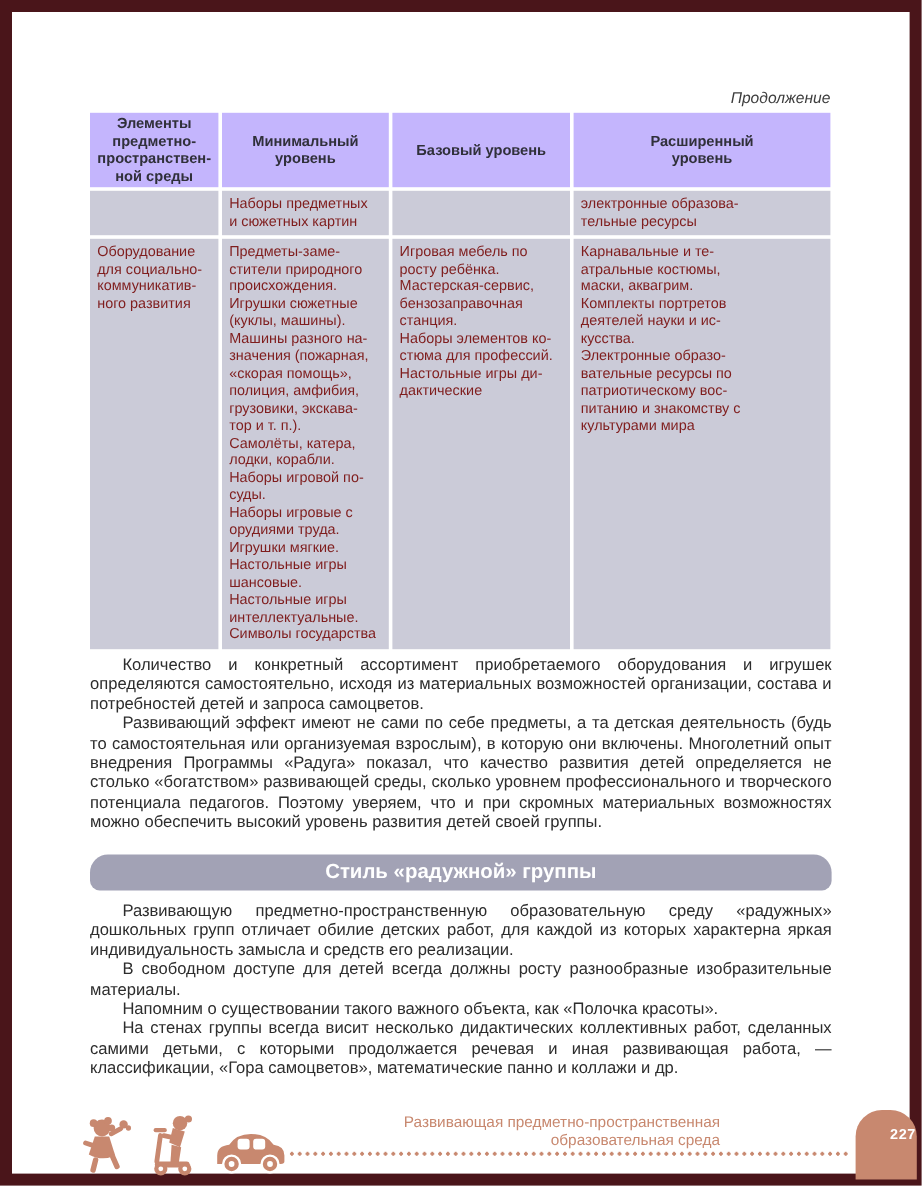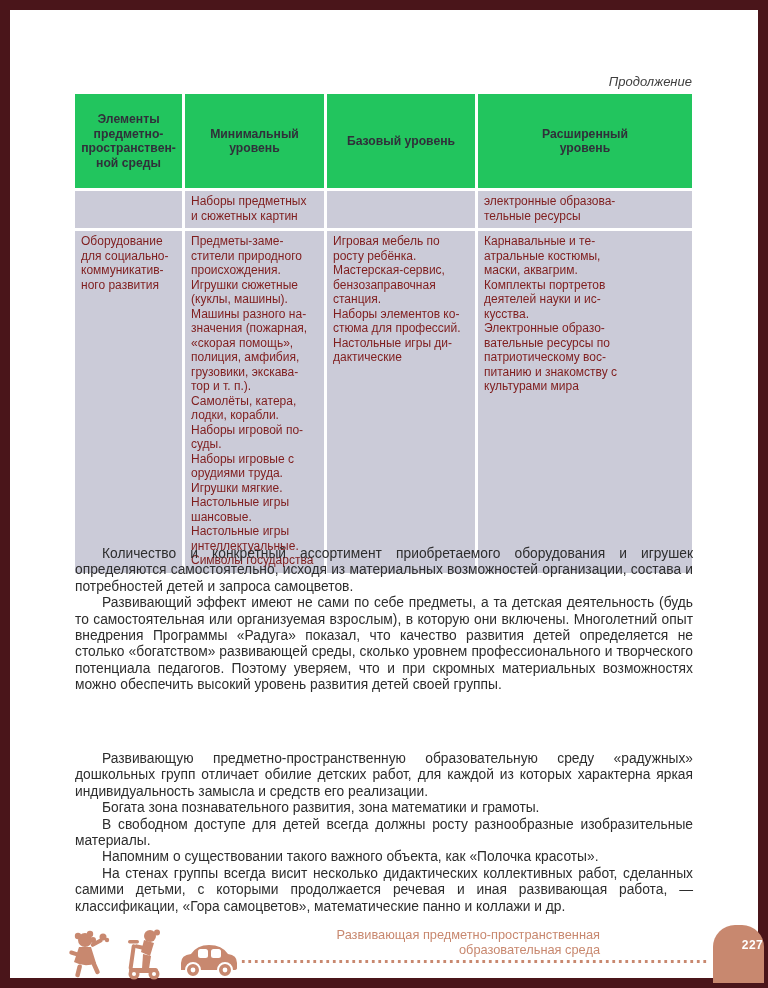--- a/index.html
+++ b/index.html
@@ -11,24 +11,24 @@
   .continuation {
     position: absolute; top: 74px; right: 76px;
     font-style: italic; font-size: 13px; color: #3d3d3d;
   }
 
   .eq-table {
     position: absolute; left: 75px; top: 94px; width: 617px;
     display: grid; grid-template-columns: 107px 139px 148px 1fr; gap: 3px;
   }
   .th {
-    background: #22c55e; color: #30303a;
+    background: #c4b5fd; color: #30303a;
     font-weight: bold; font-size: 12.2px; line-height: 14.5px;
     display: flex; align-items: center; justify-content: center;
-    text-align: center; white-space: pre-line; padding: 18px 2px;
+    text-align: center; white-space: pre-line; padding: 2px 2px;
     min-height: 62px;
   }
   .td {
     background: #cbcbd8; color: #7f1d1d;
     font-size: 12px; line-height: 14.5px;
     white-space: pre-line; padding: 3px 6px 5px 6px;
   }
 
   .text-block { position: absolute; left: 75px; width: 618px; }
   .text-block p {
@@ -138,24 +138,26 @@
 патриотическому вос-
 питанию и знакомству с
 культурами мира</div>
   </div>
 
   <div class="text-block" id="block1">
     <p>Количество и конкретный ассортимент приобретаемого оборудования и игрушек определяются самостоятельно, исходя из материальных возможностей организации, состава и потребностей детей и запроса самоцветов.</p>
     <p>Развивающий эффект имеют не сами по себе предметы, а та детская деятельность (будь то самостоятельная или организуемая взрослым), в которую они включены. Многолетний опыт внедрения Программы «Радуга» показал, что качество развития детей определяется не столько «богатством» развивающей среды, сколько уровнем профессионального и творческого потенциала педагогов. Поэтому уверяем, что и при скромных материальных возможностях можно обеспечить высокий уровень развития детей своей группы.</p>
   </div>
 
+  <div class="banner">
+    <span>Стиль «радужной» группы</span>
+  </div>
 
   <div class="text-block" id="block2">
     <p>Развивающую предметно-пространственную образовательную среду «радужных» дошкольных групп отличает обилие детских работ, для каждой из которых характерна яркая индивидуальность замысла и средств его реализации.</p>
-    <p>Богата зона познавательного развития, зона математики и грамоты.</p>
     <p>В свободном доступе для детей всегда должны росту разнообразные изобразительные материалы.</p>
     <p>Напомним о существовании такого важного объекта, как «Полочка красоты».</p>
     <p>На стенах группы всегда висит несколько дидактических коллективных работ, сделанных самими детьми, с которыми продолжается речевая и иная развивающая работа, — классификации, «Гора самоцветов», математические панно и коллажи и др.</p>
   </div>
 
   <div class="footer-icons">
     <svg width="46" height="50" viewBox="0 0 46 50">
       <g fill="#c8886f">
         <circle cx="19" cy="10" r="7"></circle>
         <circle cx="12" cy="6" r="3.2"></circle>

